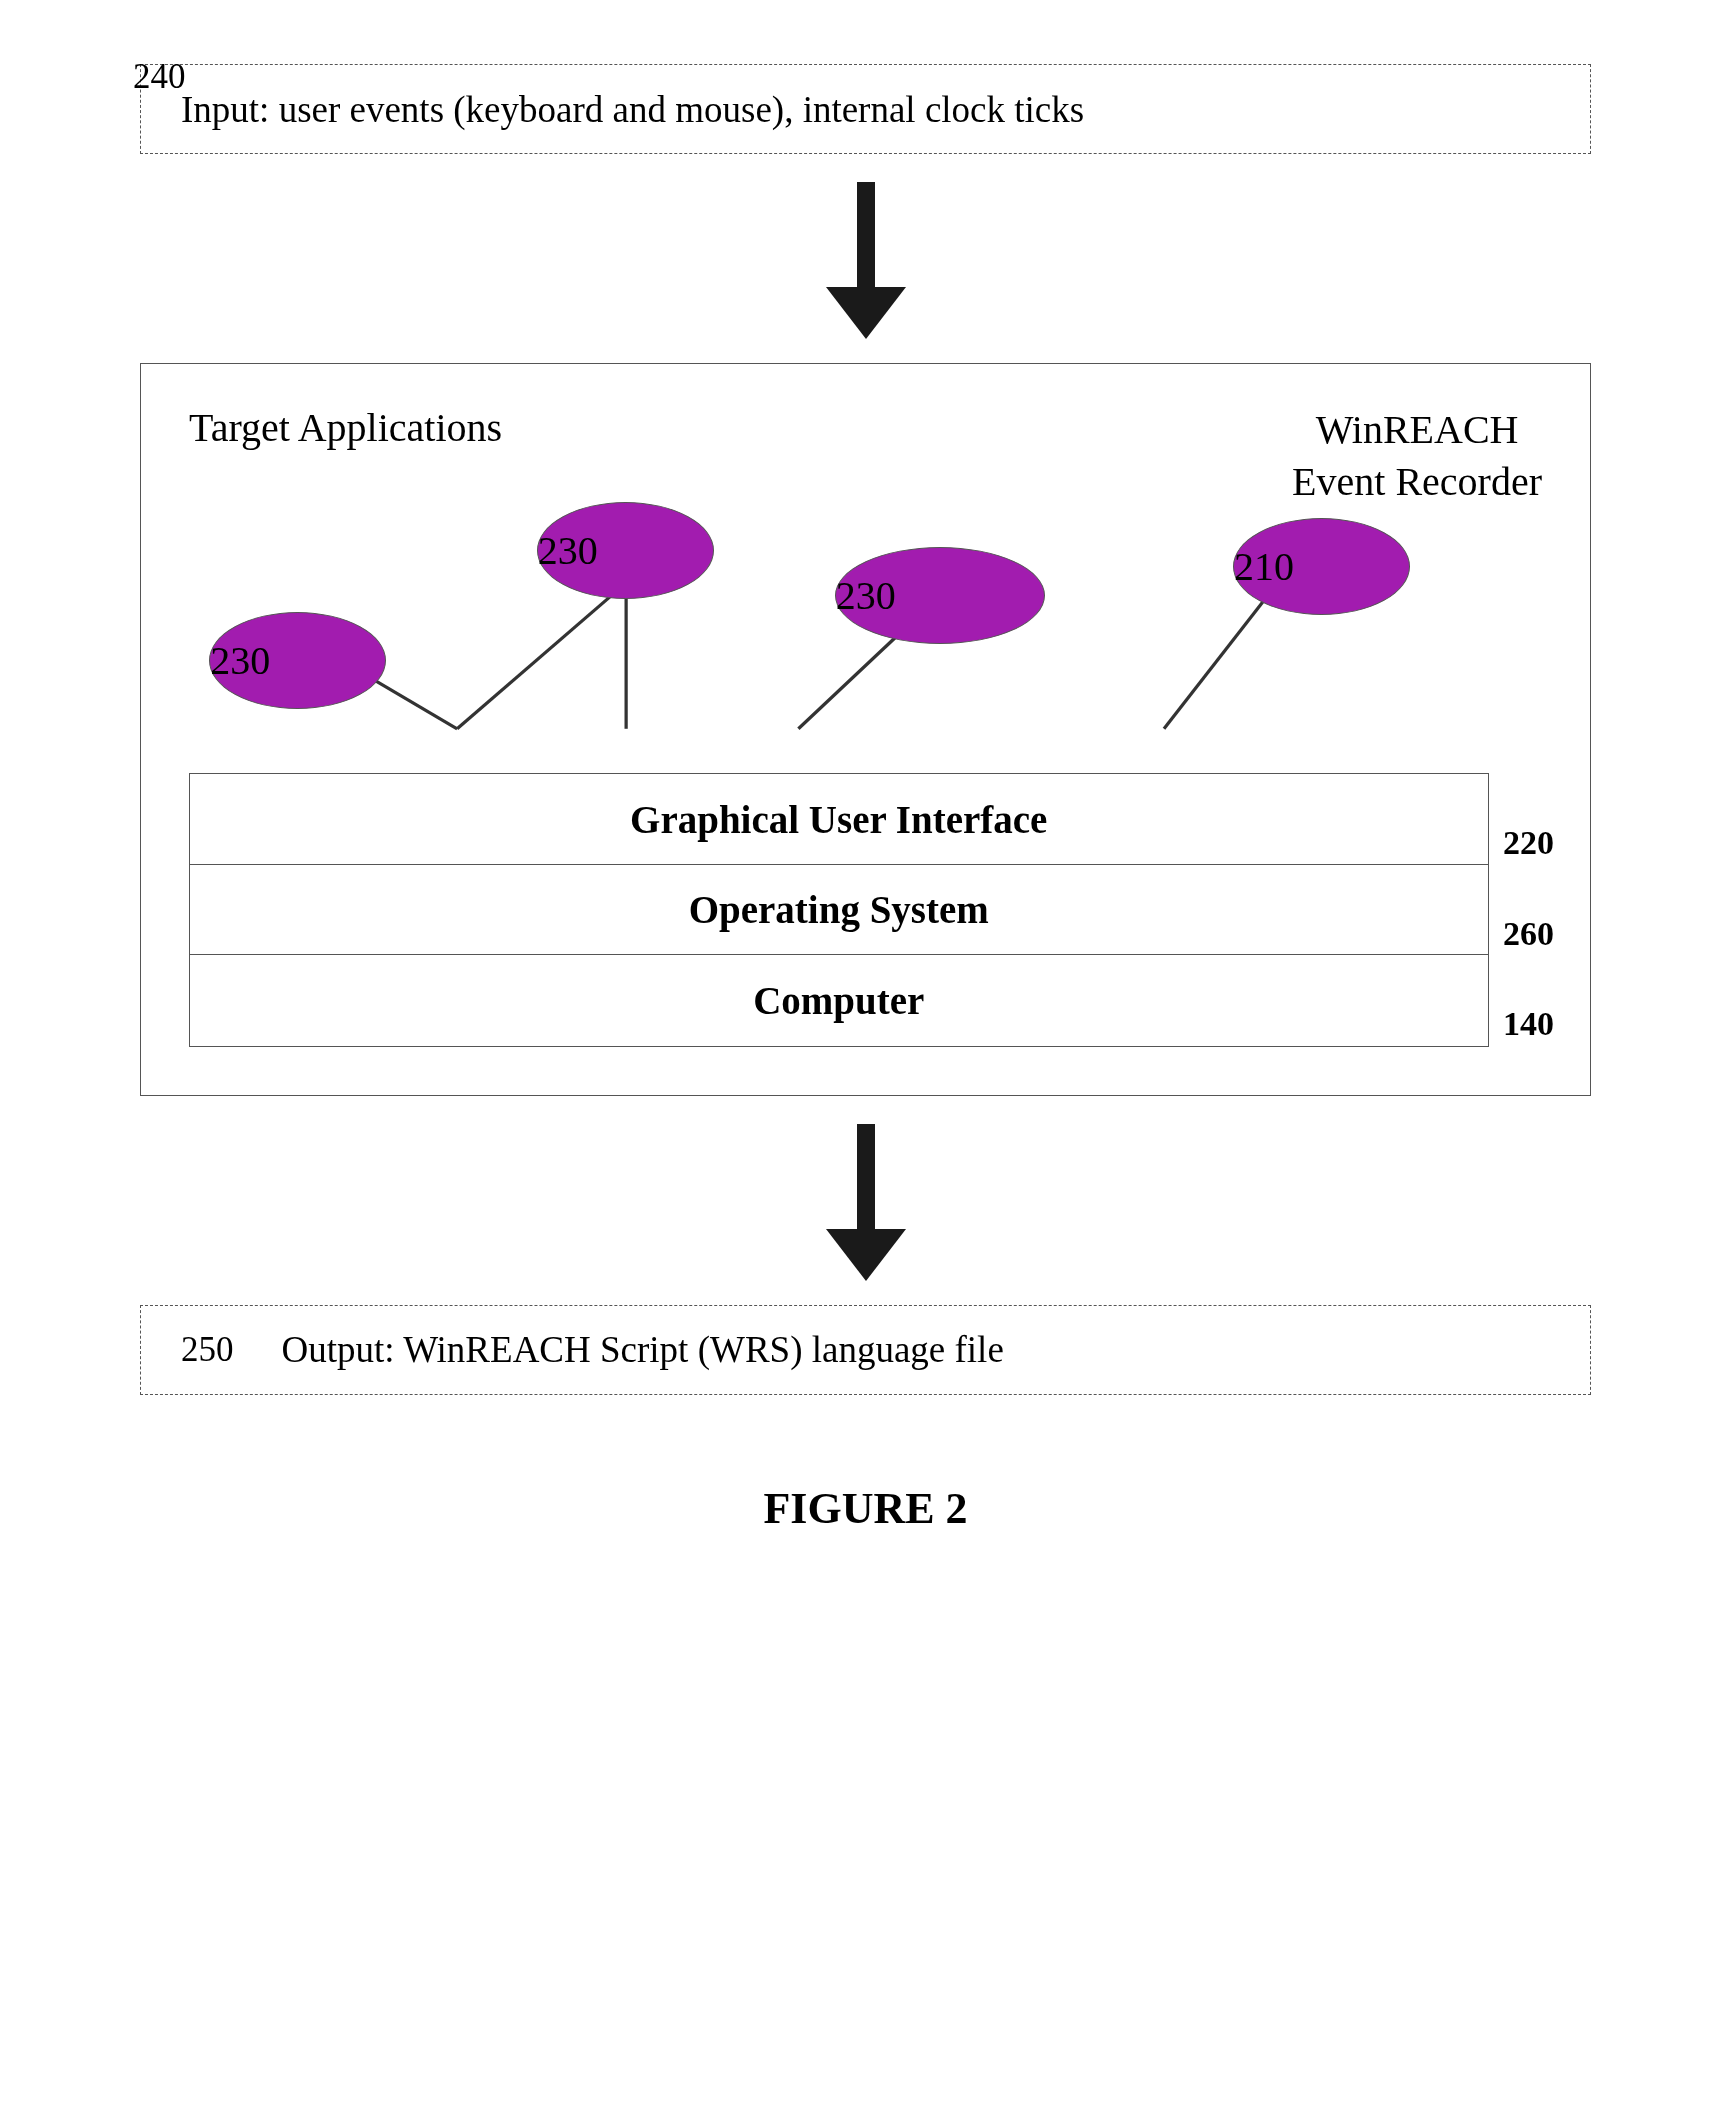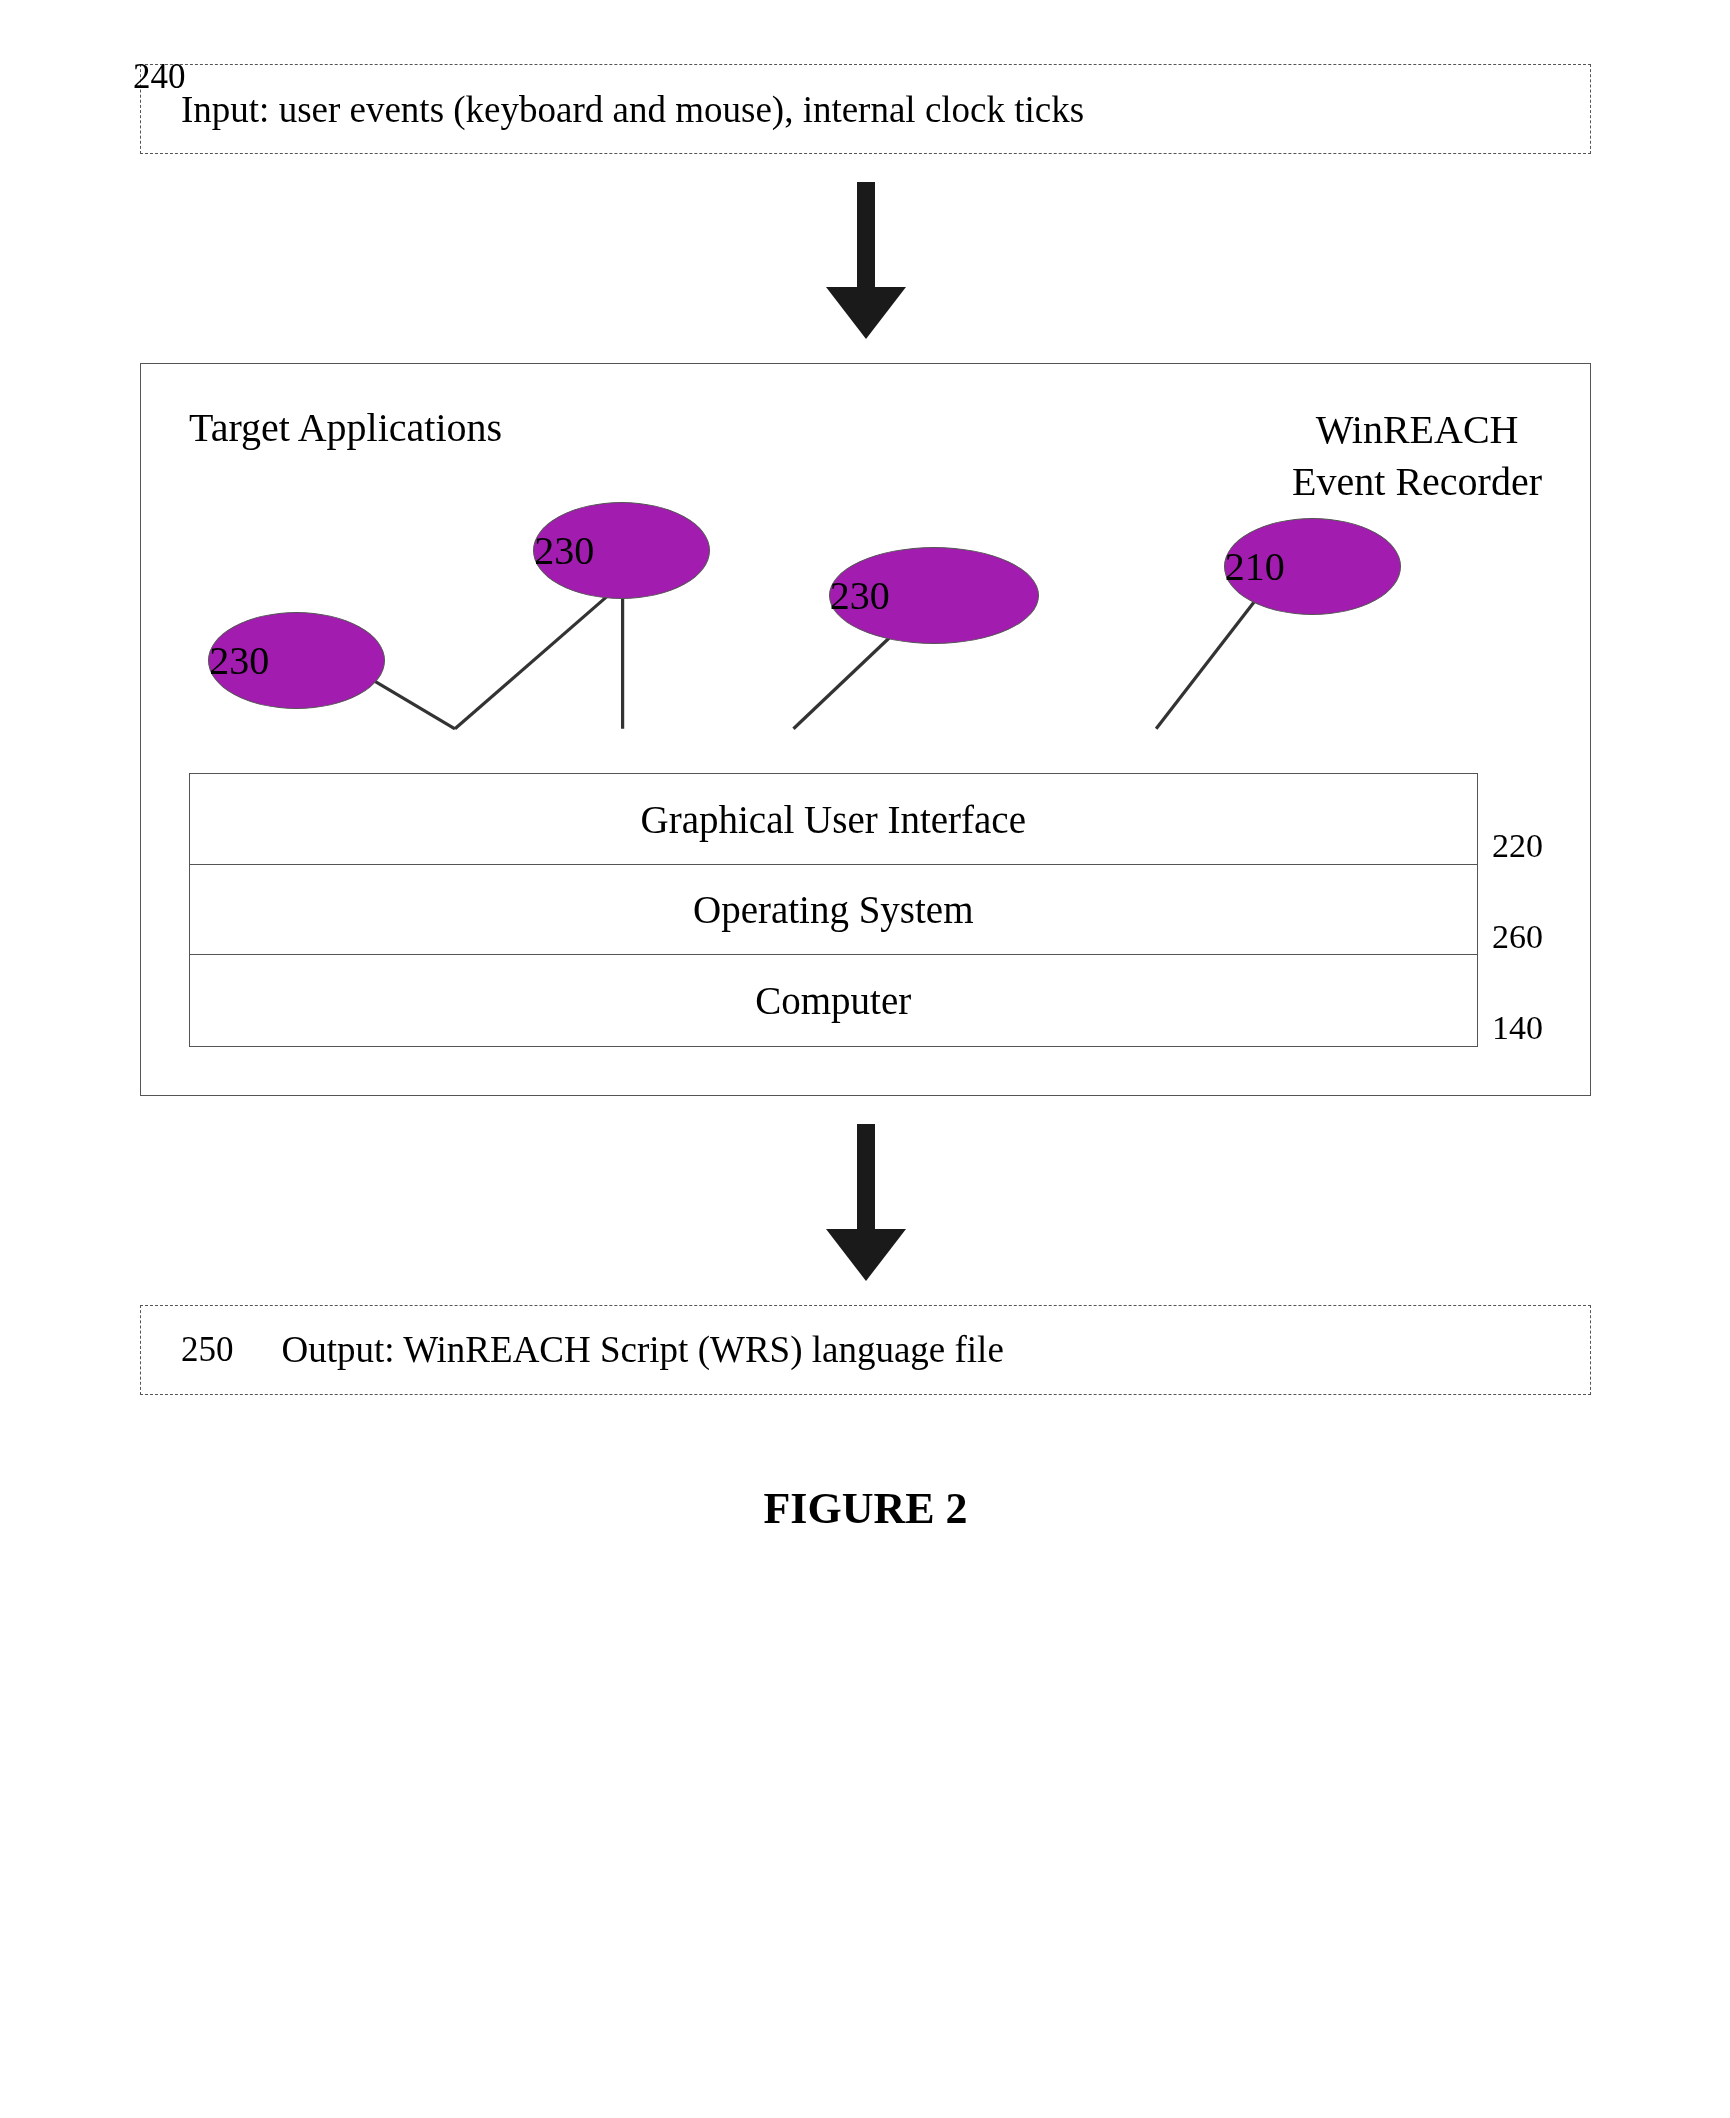--- a/index.html
+++ b/index.html
@@ -66,21 +66,21 @@
       height: 0;
       border-left: 40px solid transparent;
       border-right: 40px solid transparent;
       border-top: 52px solid #1a1a1a;
     }
 
     
     .main-box {
       border: 1.6px solid #555;
       width: 1451px;
-      padding: 40px 47px 48px 48px;
+      padding: 40px 36px 48px 48px;
       position: relative;
     }
 
     .main-box-label-left {
       font-size: 40px;
       font-weight: normal;
       margin-bottom: 48px;
     }
 
     .main-box-label-right {
@@ -128,23 +128,24 @@
     .stacked-boxes {
       display: flex;
       flex-direction: column;
       gap: 0;
       width: 100%;
       margin-top: 8px;
     }
 
     .stack-row {
       display: flex;
-      align-items: flex-end;
+      align-items: center;
       width: 100%;
       margin-bottom: 0;
+      font-weight: bold;
     }
 
     .stack-box {
       border: 1.6px solid #555;
       flex: 1;
       text-align: center;
       padding: 22.6px 16px;
       font-size: 39px;
       background: #ffffff;
     }

